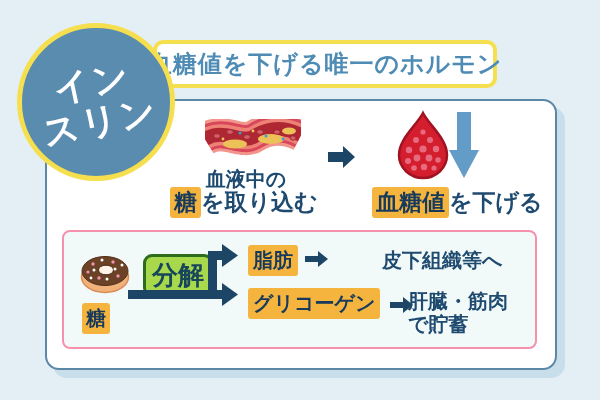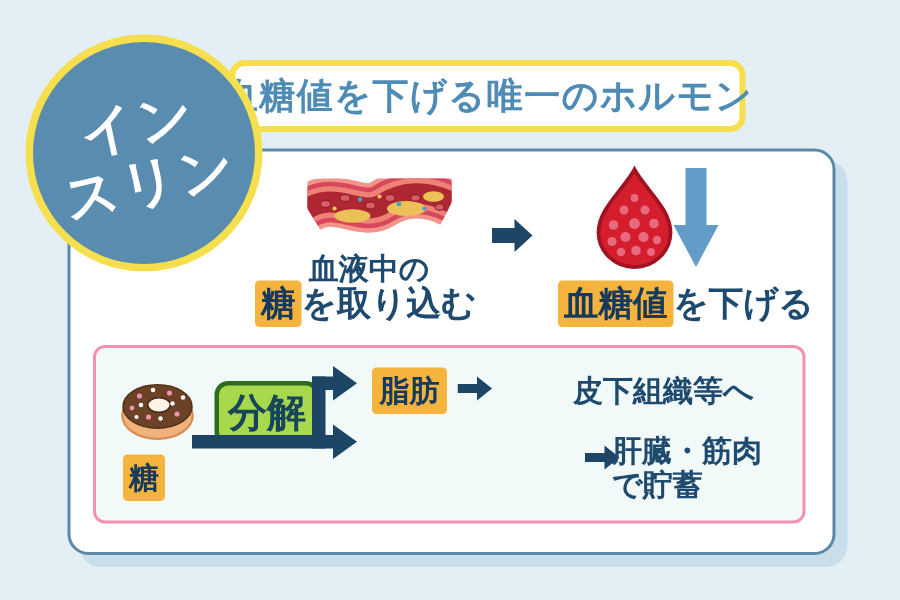--- a/index.html
+++ b/index.html
@@ -165,20 +165,23 @@
   <div class="abs row-lbl fat-lbl z4">
     <span class="hl" style="padding:2px 5px;">脂肪</span>
   </div>
   <svg class="abs z4" style="left:305px;top:250px" width="24" height="18" viewBox="0 0 24 18">
     <path d="M0,6 L13,6 L13,1 L23,9 L13,17 L13,12 L0,12 Z" fill="#1d4566"></path>
   </svg>
   <div class="abs t-navy fat-dest z4">
     <span>皮下組織等へ</span>
   </div>
 
+  <div class="abs row-lbl gly-lbl z4">
+    <span class="hl" style="padding:2px 5px;">グリコーゲン</span>
+  </div>
   <svg class="abs z4" style="left:390px;top:296px" width="24" height="18" viewBox="0 0 24 18">
     <path d="M0,6 L13,6 L13,1 L23,9 L13,17 L13,12 L0,12 Z" fill="#1d4566"></path>
   </svg>
   <div class="abs t-navy gly-dest z4">
     <span>肝臓・筋肉</span>
     <span class="l2">で貯蓄</span>
   </div>
 
 </div>
 

